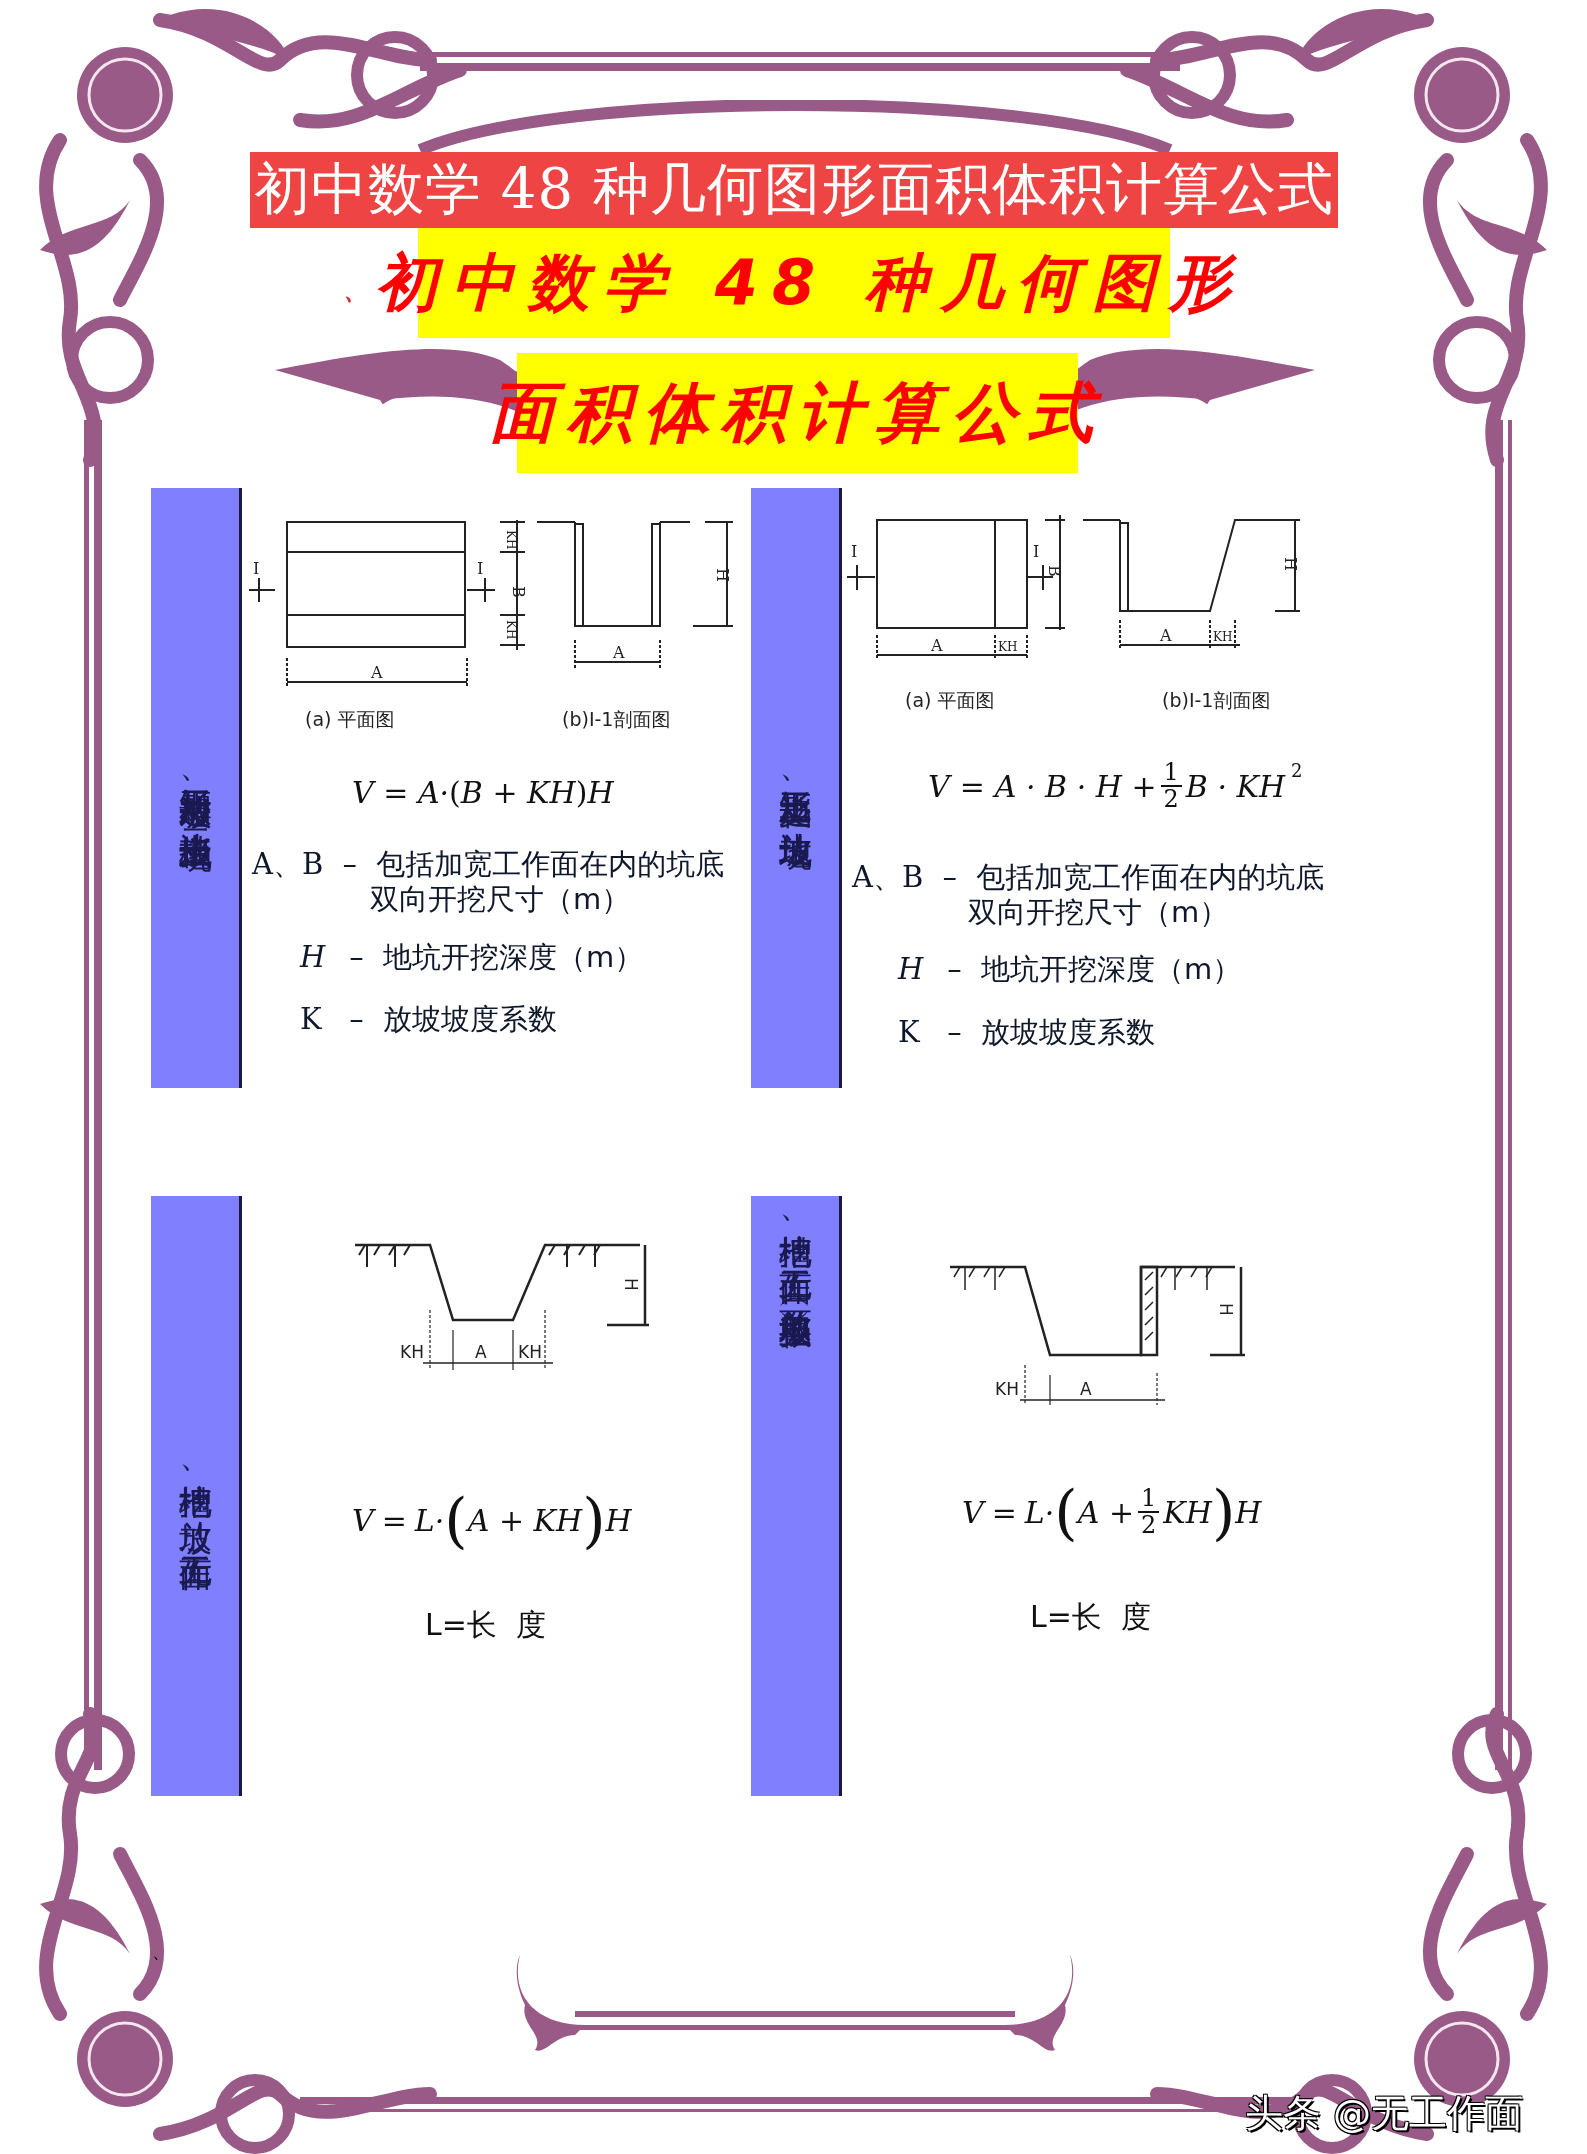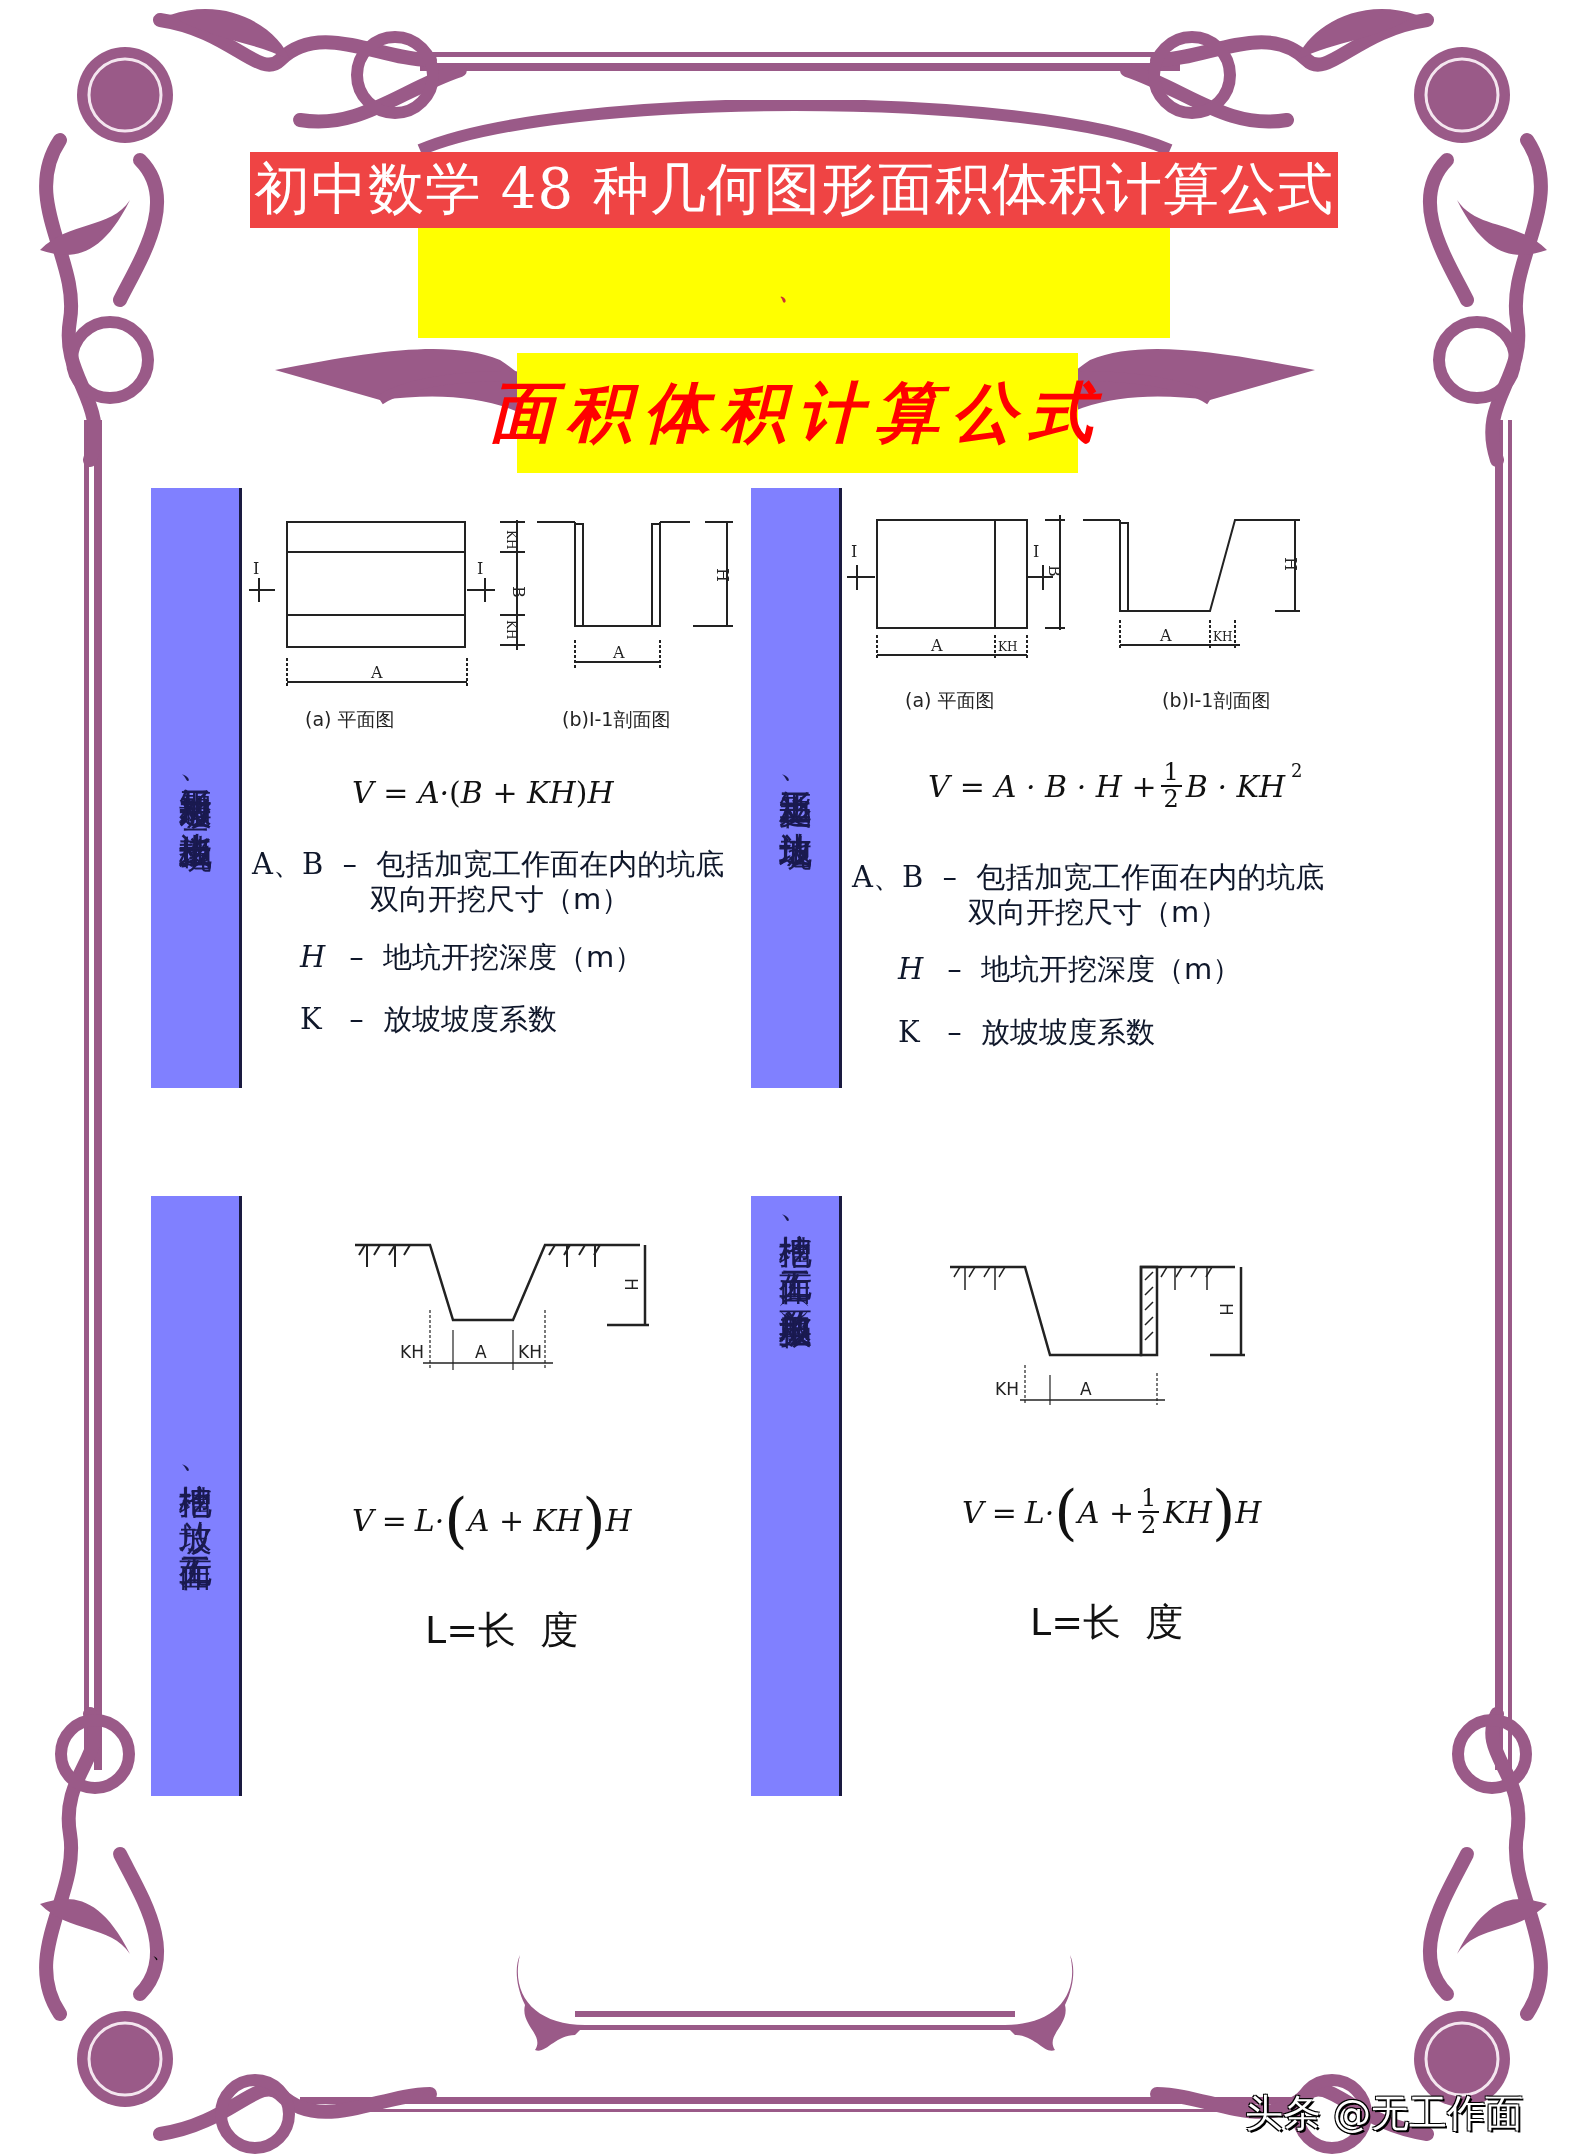--- a/index.html
+++ b/index.html
@@ -21,21 +21,21 @@
   
   .panel { position:absolute; }
   .label-bar { position:absolute; background:#8080ff; border-right:3px solid #1a1a40; box-sizing:border-box;
                color:#1a1a50; font-family:"DejaVu Sans", sans-serif; font-size:33px; line-height:1.12;
                writing-mode:vertical-rl; text-orientation:upright; display:flex; align-items:center; justify-content:center; letter-spacing:1px; }
   .formula { position:absolute; font-family:"DejaVu Serif", serif; font-style:italic; font-size:30px; white-space:nowrap; color:#111; }
   .legend { position:absolute; font-family:"DejaVu Sans", sans-serif; font-size:29px; color:#0f172a; white-space:nowrap; }
   .legend .var { font-family:"DejaVu Serif", serif; display:inline-block; min-width:30px; }
   .legend .var.it { font-style:italic; }
   .caption { position:absolute; font-family:"DejaVu Sans", sans-serif; font-size:19px; color:#222; white-space:nowrap; }
-  .lenlabel { position:absolute; font-family:"DejaVu Sans", sans-serif; font-size:38px; color:#111; white-space:nowrap; }
+  .lenlabel { position:absolute; font-family:"DejaVu Sans", sans-serif; font-size:30px; color:#111; white-space:nowrap; }
   .frac { display:inline-flex; flex-direction:column; align-items:center; vertical-align:middle; font-style:normal; font-size:24px; line-height:1.05; margin:0 4px; }
   .frac .num { border-bottom:2px solid #111; padding:0 3px; }
   .paren { font-size:60px; font-style:normal; font-weight:200; vertical-align:middle; line-height:1; }
   .watermark { position:absolute; left:1245px; top:2088px; font-family:"DejaVu Sans", sans-serif; font-size:38px; color:#fff;
                text-shadow: 2px 2px 0 #000, -1px -1px 0 #000, 1px -1px 0 #000, -1px 1px 0 #000; white-space:nowrap; }
 </style>
 </head>
 <body>
 
 <div>
@@ -127,20 +127,21 @@
     <rect x="60" y="80" width="440" height="5" fill="#9a5a88"></rect>
     <path d="M5 10 C-5 50 20 80 70 80 L60 90 C40 90 30 110 20 105 C30 90 5 80 10 60 C0 40 0 20 5 10Z" fill="#9a5a88"></path>
     <path d="M555 10 C565 50 540 80 490 80 L500 90 C520 90 530 110 540 105 C530 90 555 80 550 60 C560 40 560 20 555 10Z" fill="#9a5a88"></path>
   </svg>
 </div>
 
 <div class="title-bar">初中数学 48 种几何图形面积体积计算公式</div>
 
 <div class="yellow y1">
   <span class="dot">、</span>
+  <span>初中数学 48 种几何图形</span>
 </div>
 <div class="yellow y2">面积体积计算公式</div>
 
 <div class="panel">
   <div class="label-bar" style="left:151px; top:488px; width:91px; height:600px;">矩形相对二边放坡、二边支挡土板地坑</div>
 
   <svg class="abs" style="left:245px; top:500px;" width="500" height="215" viewBox="0 0 500 215">
     <g stroke="#222" stroke-width="2" fill="none">
 
       <rect x="42" y="22" width="178" height="125"></rect>

